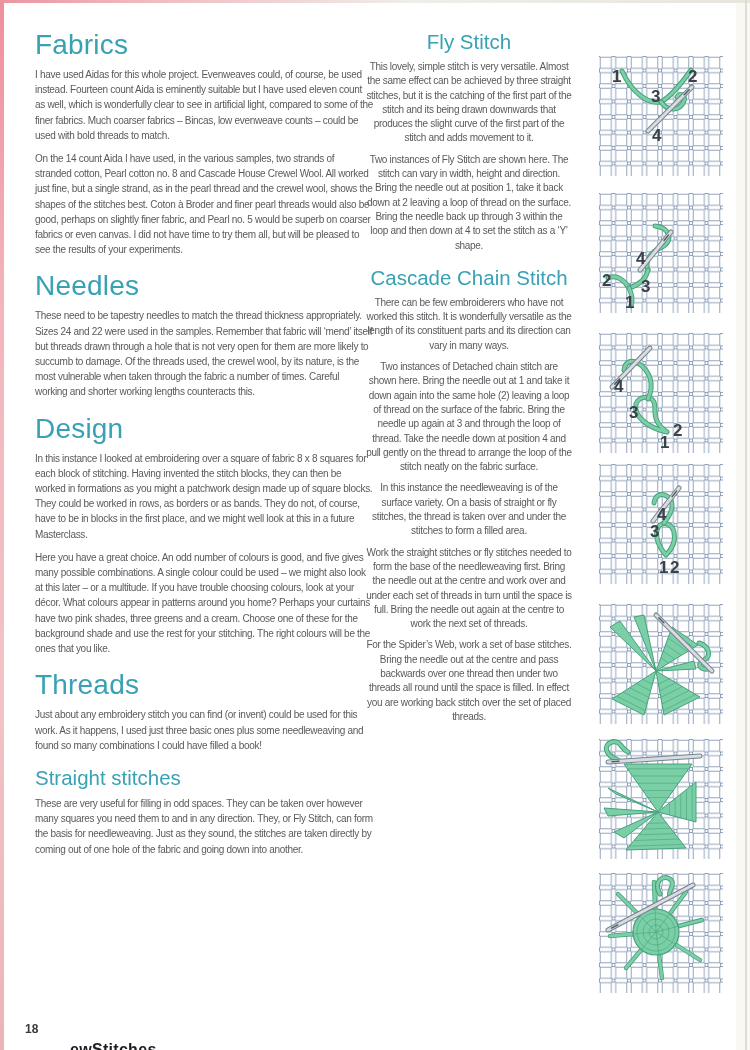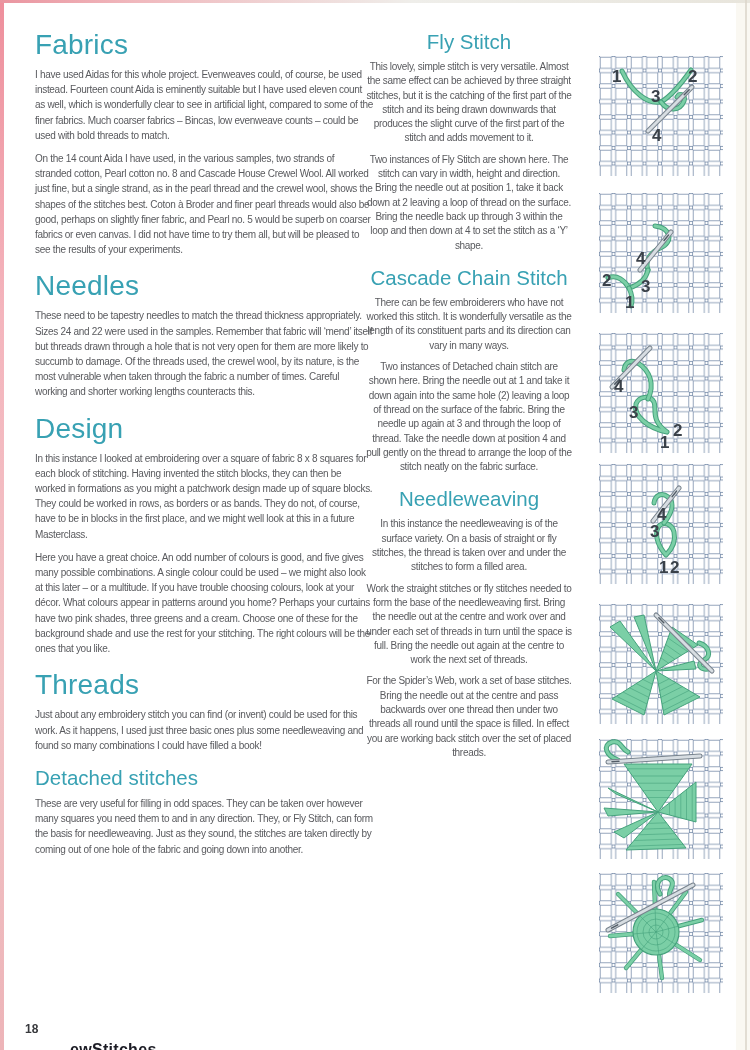--- a/index.html
+++ b/index.html
@@ -71,38 +71,37 @@
     <p>In this instance I looked at embroidering over a square of fabric 8 x 8 squares for each block of stitching. Having invented the stitch blocks, they can then be worked in formations as you might a patchwork design made up of square blocks. They could be worked in rows, as borders or as bands. They do not, of course, have to be in blocks in the first place, and we might well look at this in a future Masterclass.</p>
   </section>
   <section>
     <p>Here you have a great choice. An odd number of colours is good, and five gives many possible combinations. A single colour could be used – we might also look at this later – or a multitude. If you have trouble choosing colours, look at your décor. What colours appear in patterns around you home? Perhaps your curtains have two pink shades, three greens and a cream. Choose one of these for the background shade and use the rest for your stitching. The right colours will be the ones that you like.</p>
   </section>
   <section>
     <h1>Threads</h1>
     <p>Just about any embroidery stitch you can find (or invent) could be used for this work. As it happens, I used just three basic ones plus some needleweaving and found so many combinations I could have filled a book!</p>
   </section>
   <section>
-    <h2>Detached stitches</h2>
+    <h2>Straight stitches</h2>
     <p>These are very useful for filling in odd spaces. They can be taken over however many squares you need them to and in any direction. They, or Fly Stitch, can form the basis for needleweaving. Just as they sound, the stitches are taken directly by coming out of one hole of the fabric and going down into another.</p>
   </section>
 </div>
 
 <div class="col col-right">
   <section>
     <h2>Fly Stitch</h2>
     <p>This lovely, simple stitch is very versatile. Almost the same effect can be achieved by three straight stitches, but it is the catching of the first part of the stitch and its being drawn downwards that produces the slight curve of the first part of the stitch and adds movement to it.</p>
     <p>Two instances of Fly Stitch are shown here. The stitch can vary in width, height and direction. Bring the needle out at position 1, take it back down at 2 leaving a loop of thread on the surface. Bring the needle back up through 3 within the loop and then down at 4 to set the stitch as a ‘Y’ shape.</p>
   </section>
   <section>
     <h2>Cascade Chain Stitch</h2>
     <p>There can be few embroiderers who have not worked this stitch. It is wonderfully versatile as the length of its constituent parts and its direction can vary in many ways.</p>
     <p>Two instances of Detached chain stitch are shown here. Bring the needle out at 1 and take it down again into the same hole (2) leaving a loop of thread on the surface of the fabric. Bring the needle up again at 3 and through the loop of thread. Take the needle down at position 4 and pull gently on the thread to arrange the loop of the stitch neatly on the fabric surface.</p>
   </section>
   <section>
-    <h2>Needleweaving</h2>
     <p>In this instance the needleweaving is of the surface variety. On a basis of straight or fly stitches, the thread is taken over and under the stitches to form a filled area.</p>
     <p>Work the straight stitches or fly stitches needed to form the base of the needleweaving first. Bring the needle out at the centre and work over and under each set of threads in turn until the space is full. Bring the needle out again at the centre to work the next set of threads.</p>
     <p>For the Spider’s Web, work a set of base stitches. Bring the needle out at the centre and pass backwards over one thread then under two threads all round until the space is filled. In effect you are working back stitch over the set of placed threads.</p>
   </section>
 </div>
 
 <svg id="diag0" class="diagram" viewBox="0 0 126 122" style="top: 55px;">
     <rect x="0" y="0" width="126" height="122" fill="#ffffff"></rect>
     <rect x="1" y="1" width="124" height="120" fill="url(#aida)"></rect>
     <path d="M24,16 C34,38 50,49 62,47" fill="none" stroke="#45a27c" stroke-width="5" stroke-linecap="round"></path>

